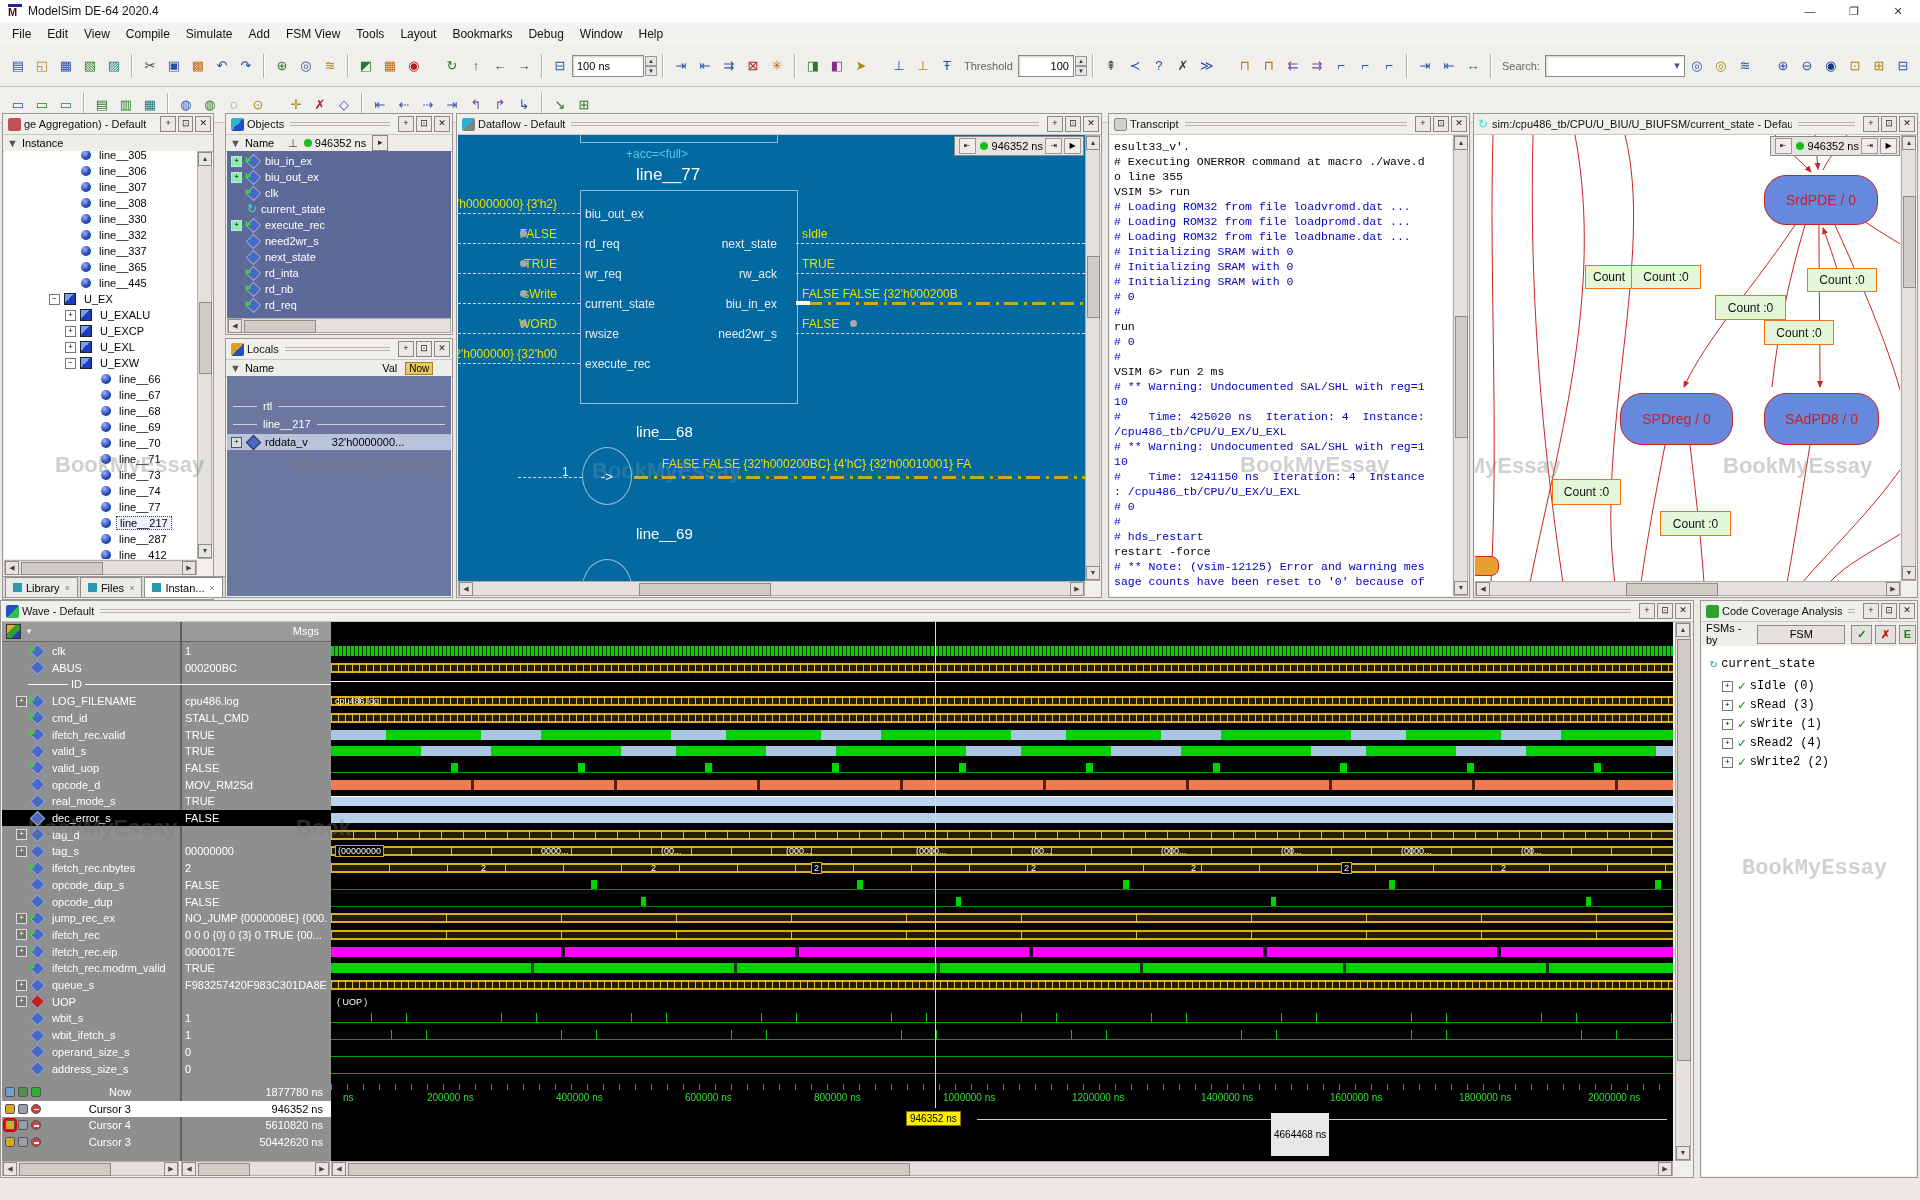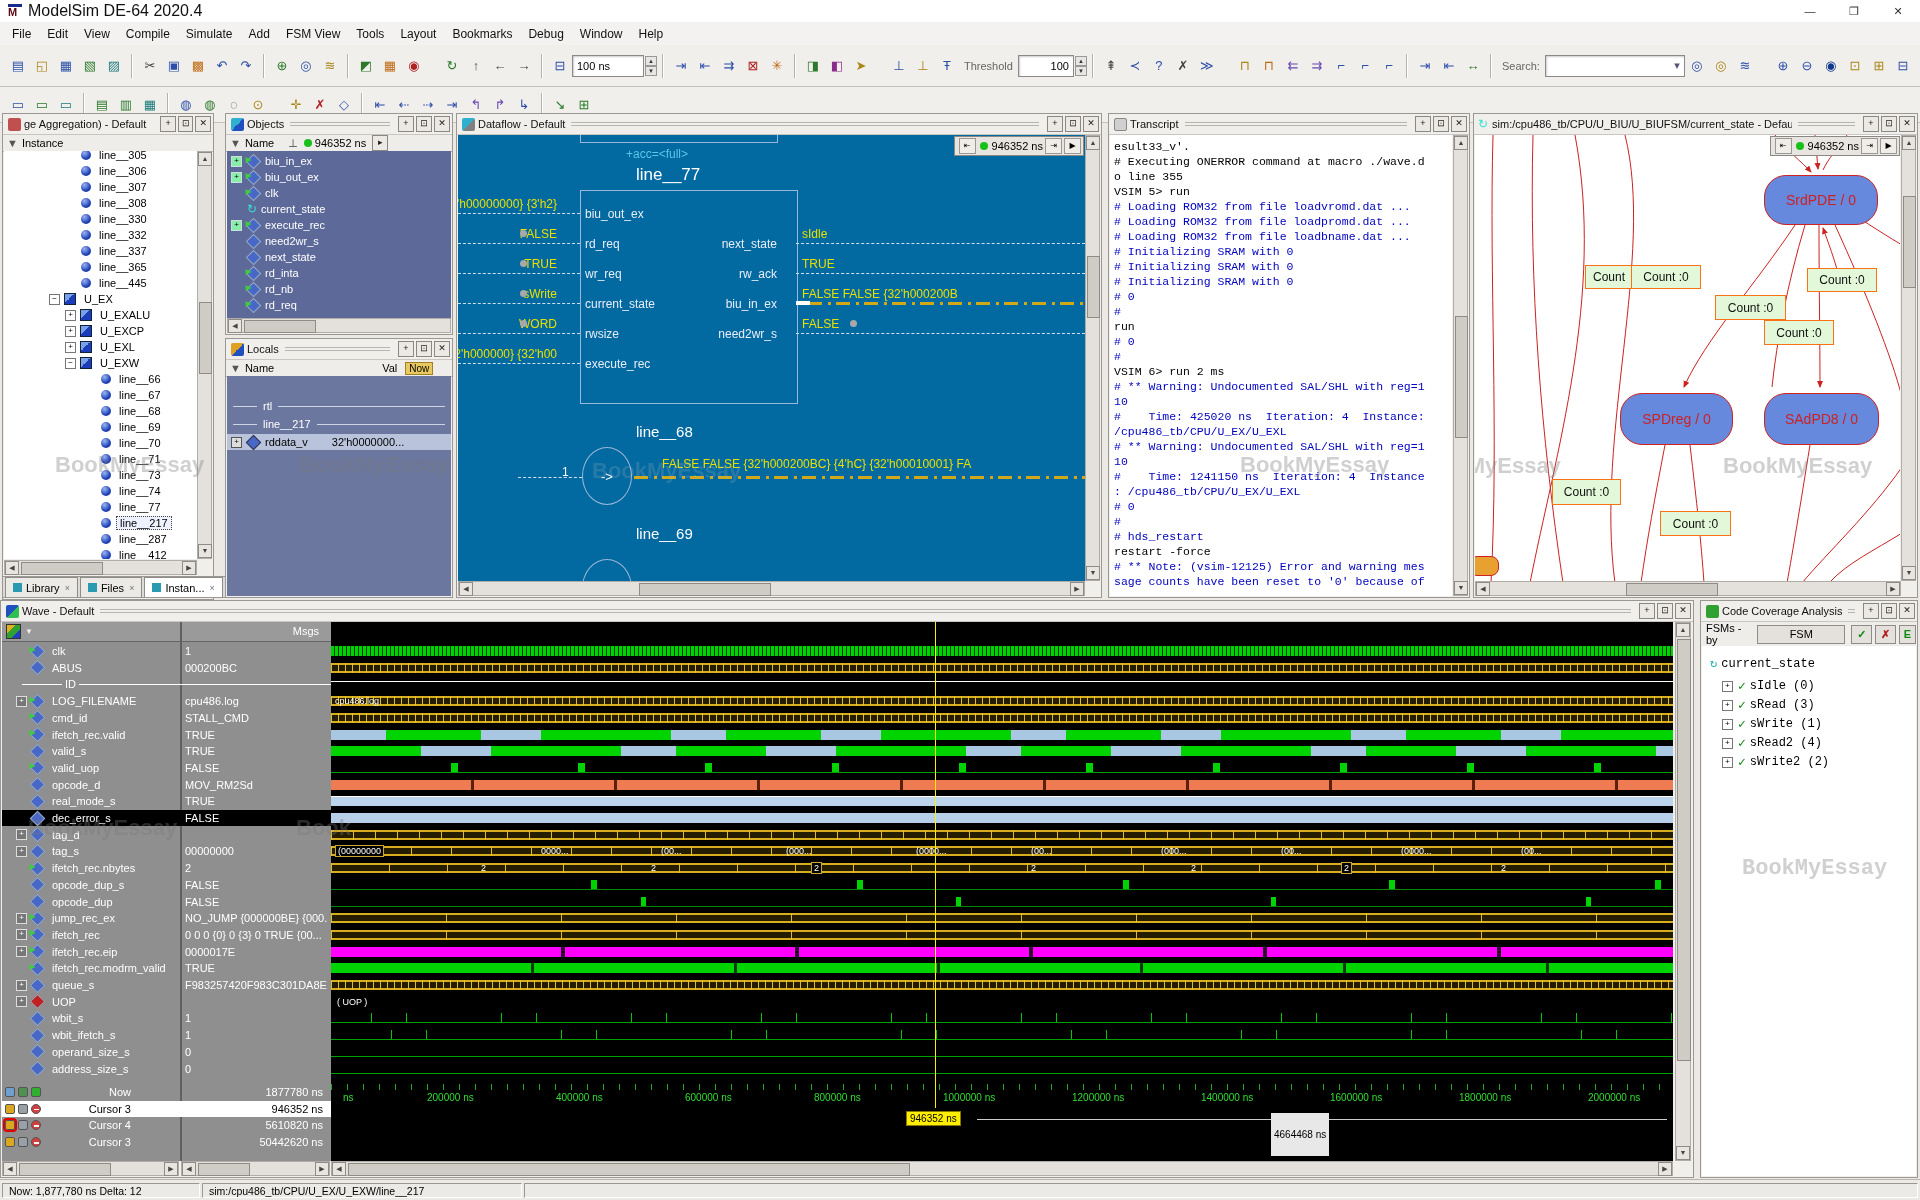--- a/index.html
+++ b/index.html
@@ -4,21 +4,21 @@
 <style>
   html,body{margin:0;padding:0;background:#d8d4cf;}
   #screen{position:relative;width:1920px;height:1200px;overflow:hidden;background:#ece9e4;
           font-family:"Liberation Sans",sans-serif;color:#000;font-size:11px;-webkit-font-smoothing:antialiased;}
   .abs{position:absolute;}
   
   #titlebar{left:0;top:0;width:1920px;height:22px;background:#ffffff;border-bottom:1px solid #d0d0d0;display:flex;align-items:center;}
   #appicon{width:14px;height:14px;margin:0 6px 0 8px;position:relative;}
   #appicon .mbar{position:absolute;left:0;top:0;width:14px;height:3px;background:#1b2a8a;}
   #appicon .mm{position:absolute;left:0;top:3px;font-weight:bold;font-size:11px;color:#5a0a12;line-height:11px;}
-  #title-text{font-size:16px;color:#111;}
+  #title-text{font-size:12px;color:#111;}
   .wbtns{position:absolute;right:0;top:0;height:22px;display:flex;}
   .wbtn{width:44px;height:22px;display:flex;align-items:center;justify-content:center;font-size:11px;color:#333;}
   #menubar{left:0;top:22px;width:1920px;height:23px;background:#f4f2f0;border-bottom:1px solid #c8c8c8;display:flex;align-items:center;padding-left:4px;}
   .mitem{padding:3px 8px;font-size:12px;color:#111;}
   
   .tbar{left:0;width:1920px;background:#f1efec;border-bottom:1px solid #c4c2bf;display:flex;align-items:center;padding-left:6px;box-sizing:border-box;}
   #tb1{top:45px;height:42px;}
   #tb2{top:87px;height:36px;}
   .ticon{width:20px;height:20px;margin:0 1px;border:1px solid transparent;display:flex;align-items:center;justify-content:center;font-size:13px;border-radius:2px;}
   .ic-b{color:#2b4fa8;} .ic-g{color:#2a7a2a;} .ic-y{color:#a98618;} .ic-r{color:#b02020;}
@@ -109,21 +109,21 @@
   .wlayers{width:13px;height:13px;margin:0 4px;background:linear-gradient(135deg,#e0b020 33%,#30a030 33% 66%,#2040c0 66%);border:1px solid #333;}
   #msgs-lbl{position:absolute;right:12px;top:3px;color:#fff;font-size:11px;}
   .wrow{position:absolute;left:0;width:329px;height:16px;display:flex;align-items:center;color:#fff;font-size:11px;}
   .wrow .nm{position:absolute;left:50px;white-space:nowrap;}
   .wrow .vl{position:absolute;left:183px;white-space:nowrap;overflow:hidden;width:142px;}
   .wrow.sel{background:#000;}
   .wexp{position:absolute;left:14px;width:9px;height:9px;border:1px solid #ddd;background:#777;color:#fff;font-size:8px;line-height:7px;text-align:center;}
   .wdia{position:absolute;left:30px;width:9px;height:9px;background:#4868c8;transform:rotate(45deg);border:1px solid #9ab;}
   .wdia.green::after{content:"";position:absolute;left:-3px;top:4px;border-left:6px solid #39d039;border-top:3px solid transparent;border-bottom:3px solid transparent;transform:rotate(-45deg);}
   .wdia.red{background:#c02020;}
-  .wdivider{position:absolute;left:12px;width:329px;height:16px;color:#fff;font-size:11px;display:flex;align-items:center;justify-content:space-between;}
+  .wdivider{position:absolute;left:18px;width:329px;height:16px;color:#fff;font-size:11px;display:flex;align-items:center;justify-content:space-between;}
   .wdivider .dln{height:1px;background:#fff;flex:none;}
   .wband{position:absolute;height:10px;left:0;right:0;top:3px;}
   .wlabel{position:absolute;top:2px;color:#fff;font-size:9px;white-space:nowrap;}
   .wlabel.boxed{background:#000;border:1px solid #c8a830;padding:0 2px;top:1px;}
   
   .b-clock{background:repeating-linear-gradient(90deg,#00d400 0 3px,#043d04 3px 4px,#00d400 4px 7px,#032a03 7px 8px);}
   .b-goldD{background:repeating-linear-gradient(90deg,rgba(235,195,45,.95) 0 1px,transparent 1px 7px),
             linear-gradient(180deg,#d9ae1e 0 2px,#241d02 2px 8px,#d9ae1e 8px 10px);}
   .b-goldM{background:repeating-linear-gradient(90deg,rgba(235,195,45,.95) 0 1px,transparent 1px 22px),
             linear-gradient(180deg,#d9ae1e 0 2px,#241d02 2px 8px,#d9ae1e 8px 10px);}
@@ -1109,25 +1109,20 @@
           <span>sRead2 (4)</span>
         </div>
         <div class="cov-row" style="left: 16px; top: 108px;">
           <span class="oexp" style="position: static; background: rgb(255, 255, 255); border-color: rgb(119, 119, 119); color: rgb(0, 0, 0); margin-right: 5px;">+</span>
           <span class="chk">✓</span>
           <span>sWrite2 (2)</span>
         </div>
       </div>
   </div>
 
-  <div class="abs" id="statusbar">
-    <span class="sfield" style="width:198px;">Now: 1,877,780 ns  Delta: 12</span>
-    <span class="sfield" style="width:320px;">sim:/cpu486_tb/CPU/U_EX/U_EXW/line__217</span>
-    <span class="sfield" style="flex:1;margin-right:2px;"></span>
-  </div>
 
   <div class="wm" style="left:55px;top:452px;">BookMyEssay</div>
   <div class="wm" style="left:300px;top:452px;">BookMyEssay</div>
   <div class="wm dark" style="left:592px;top:458px;">BookMyEssay</div>
   <div class="wm" style="left:1240px;top:452px;">BookMyEssay</div>
   <div class="wm" style="left:28px;top:815px;">BookMyEssay</div>
   <div class="wm" style="left:296px;top:815px;">Book</div>
 
 </div>
 

